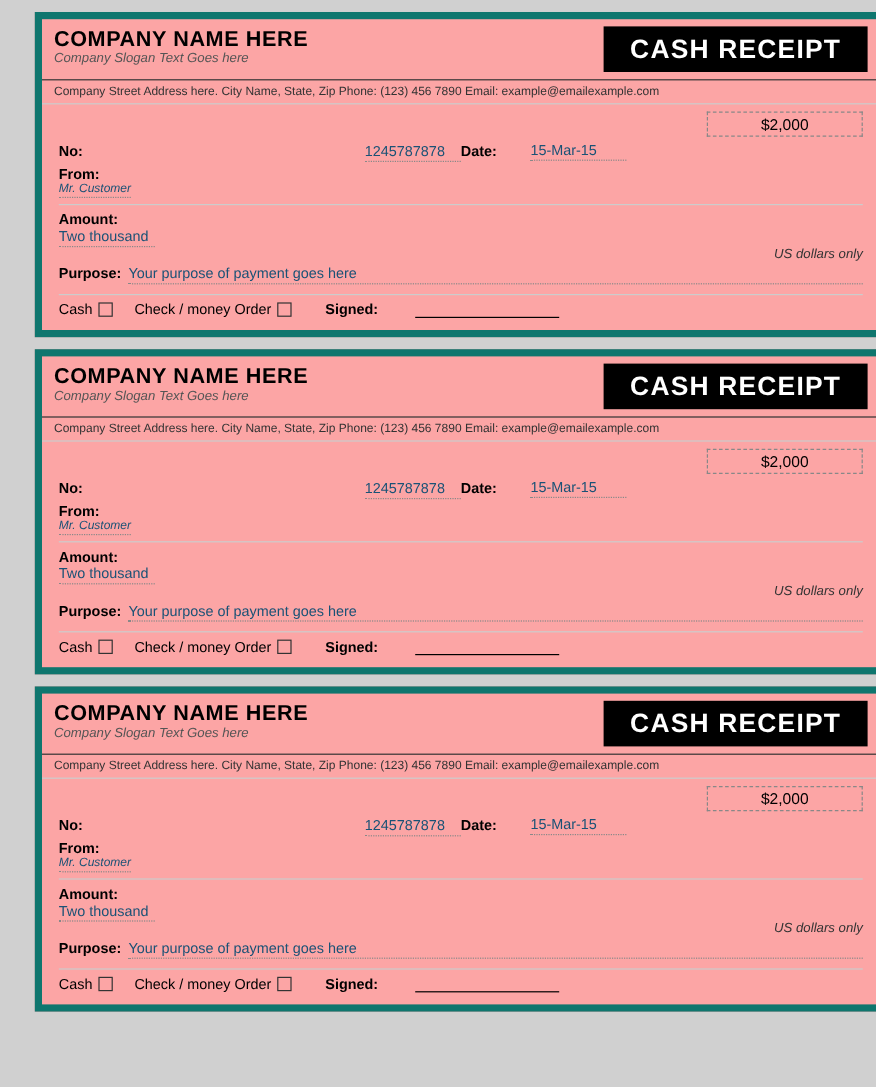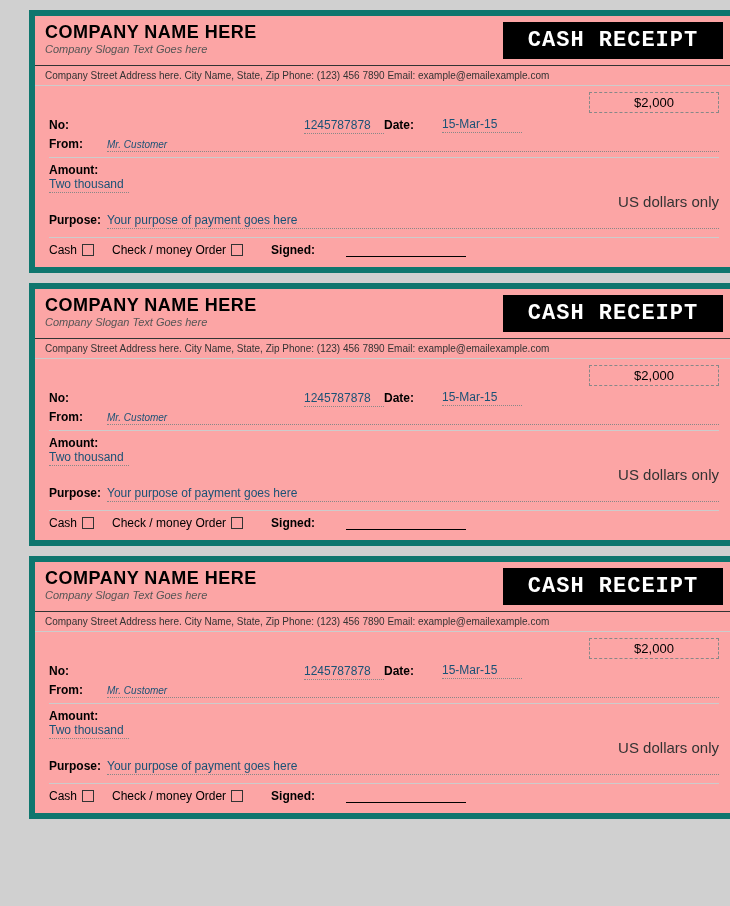--- a/index.html
+++ b/index.html
@@ -44,21 +44,20 @@
       font-style: italic;
     }
     .receipt-title-box {
       background: #000;
       color: #fff;
       display: flex;
       align-items: center;
       justify-content: center;
       padding: 6px 22px;
       min-width: 220px;
-      font-family: Liberation Mono, monospace;
     }
     .receipt-title {
       font-size: 22px;
       font-weight: bold;
       letter-spacing: 1px;
       white-space: nowrap;
     }
     .address-bar {
       font-size: 10px;
       color: #333;
@@ -116,30 +115,32 @@
       border-bottom: 1px dotted #888;
       flex: 1;
       font-size: 10px;
       padding-bottom: 1px;
       font-style: italic;
     }
     .from-row {
       display: flex;
       align-items: baseline;
       margin-bottom: 3px;
+      flex-direction: column;
     }
     .amount-text-row {
       display: flex;
       align-items: baseline;
       margin-bottom: 3px;
       flex-direction: column;
     }
     .us-dollars {
       margin-left: auto;
-      font-size: 15px;
+      font-size: 11px;
+      font-style: italic;
       color: #333;
     }
     .purpose-row {
       display: flex;
       align-items: baseline;
       margin-bottom: 8px;
     }
     .purpose-value {
       color: #1a5276;
       border-bottom: 1px dotted #888;

